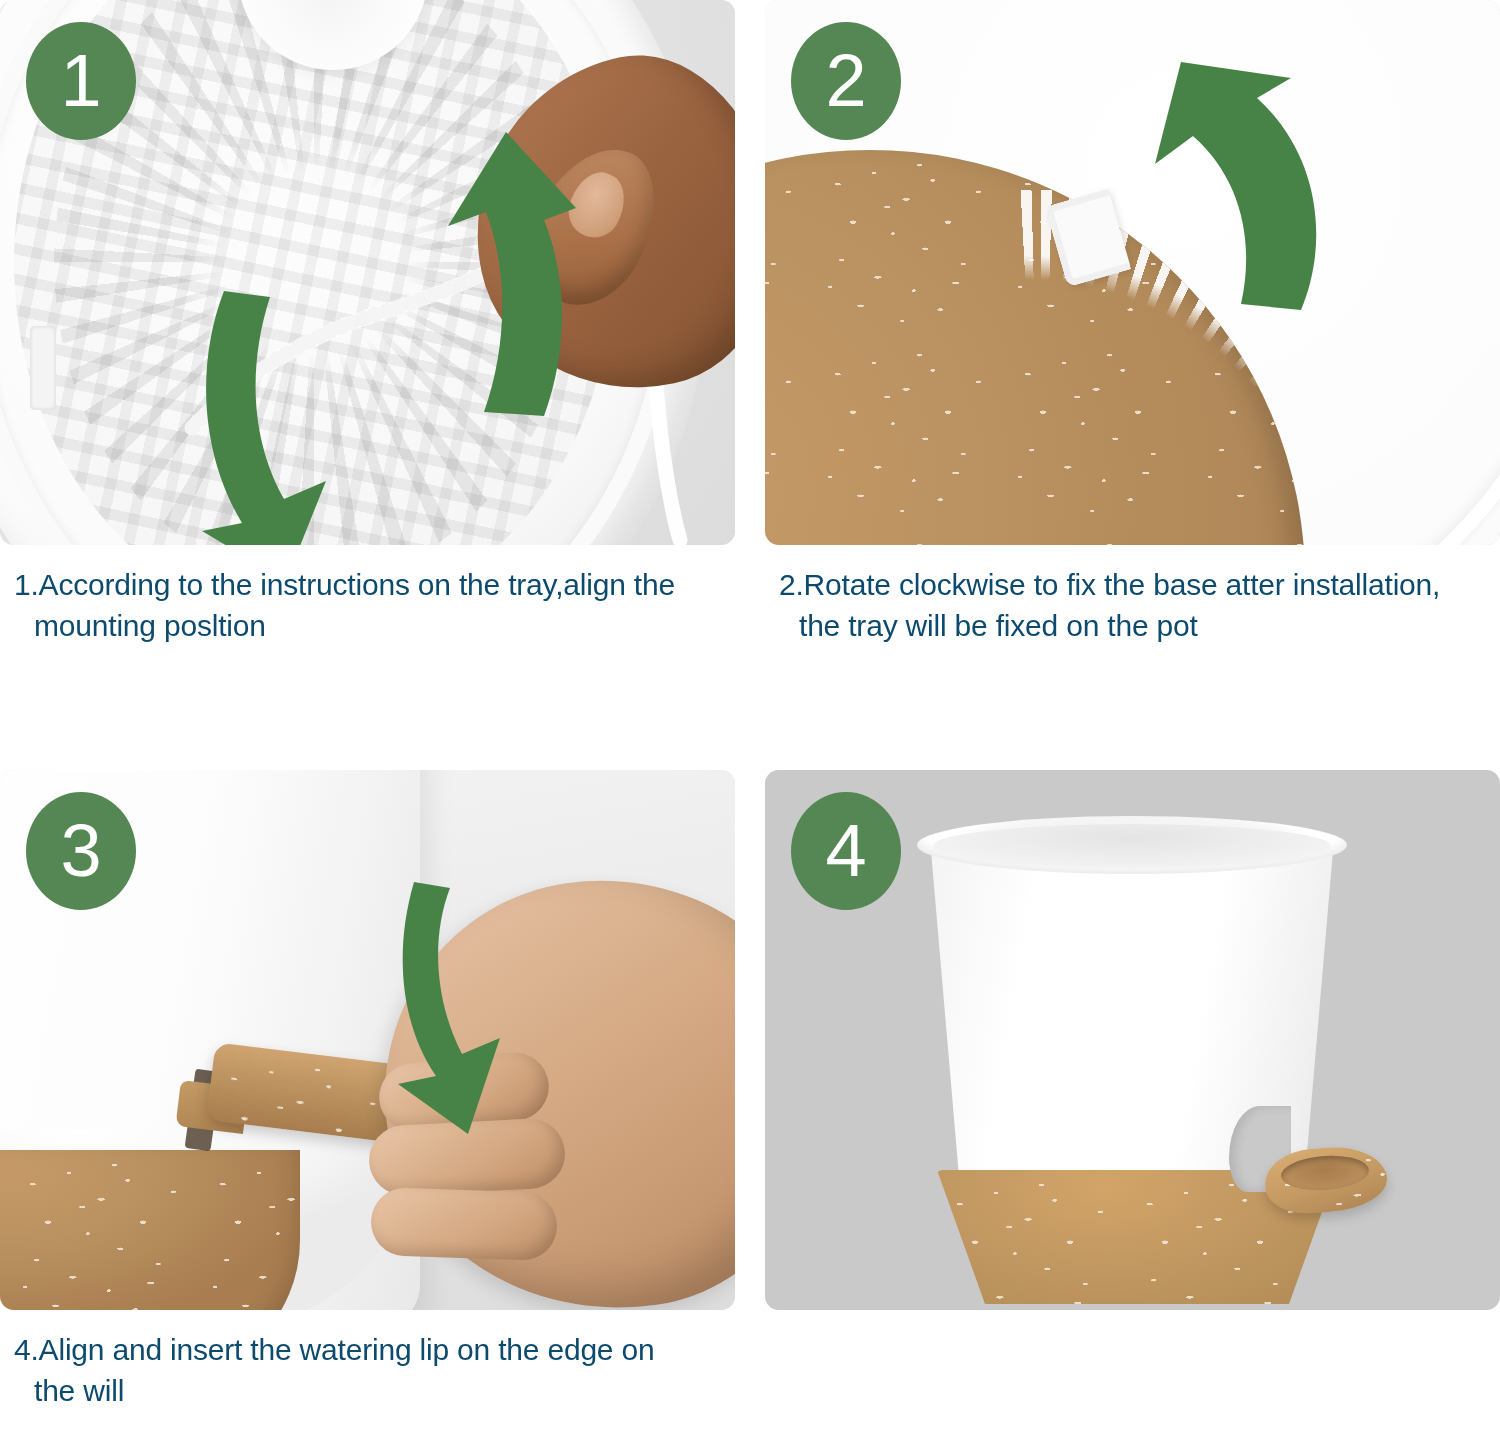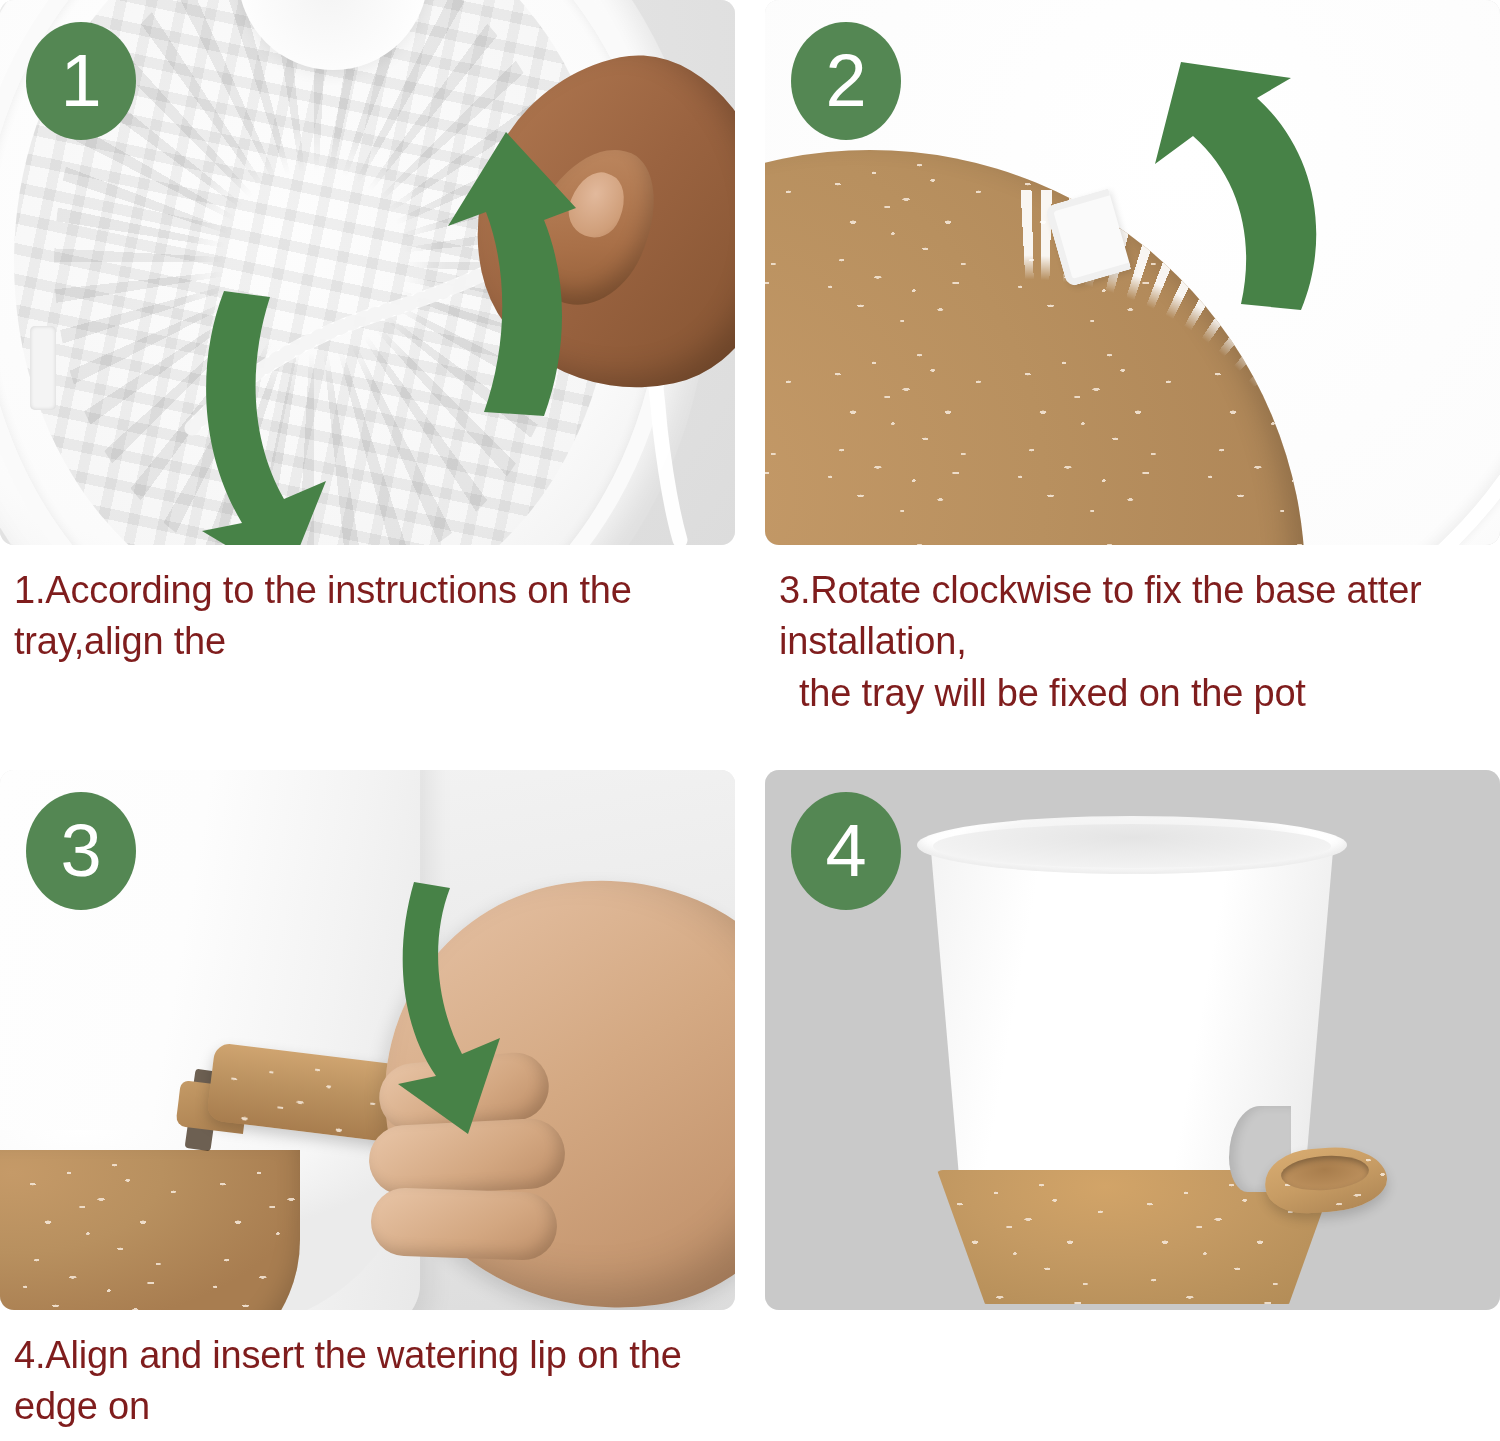--- a/index.html
+++ b/index.html
@@ -41,23 +41,23 @@
     overflow: hidden;
     background: #e9e9e9;
   }
   .step.row2 .photo { height: 540px; }
 
   .caption {
     position: absolute;
     left: 14px;
     right: 4px;
     top: 565px;
-    font-size: 38px;
+    font-size: 30px;
     line-height: 1.35;
-    color: #7f1d1d;
+    color: #0c4a6e;
     letter-spacing: -0.2px;
     font-family: "Liberation Sans", sans-serif;
   }
   .step.row2 .caption { top: 560px; }
   .caption .ln2 { display: block; padding-left: 20px; }
 
   
   .badge {
     position: absolute;
     left: 26px;
@@ -438,20 +438,21 @@
         </svg>
 
         <svg class="arrow a1-down" viewBox="0 0 260 300">
           <path d="M 34 6 C 6 78 10 168 52 238 L 12 246 L 96 296 L 136 196 L 94 214 C 60 154 58 80 80 12 Z" fill="#478247"></path>
         </svg>
 
         <div class="badge">1</div>
       </div>
       <div class="caption">
         <span class="ln1">1.According to the instructions on the tray,align the</span>
+        <span class="ln2">mounting posltion</span>
       </div>
     </div>
 
     <div class="step row1">
       <div class="photo">
         <div class="p2-bg"></div>
         <div class="p2-pot"></div>
         <div class="p2-lip"></div>
         <div class="p2-tray">
           <div class="speckle"></div>
@@ -459,21 +460,21 @@
         </div>
         <div class="p2-notch"></div>
 
         <svg class="arrow a2" viewBox="0 0 260 260">
           <path d="M 206 250 C 236 178 222 92 162 38 L 196 18 L 86 2 L 60 104 L 98 76 C 146 118 160 182 146 244 Z" fill="#478247"></path>
         </svg>
 
         <div class="badge">2</div>
       </div>
       <div class="caption">
-        <span class="ln1">3.Rotate clockwise to fix the base atter installation,</span>
+        <span class="ln1">2.Rotate clockwise to fix the base atter installation,</span>
         <span class="ln2">the tray will be fixed on the pot</span>
       </div>
     </div>
 
     <div class="step row2">
       <div class="photo">
         <div class="p3-bg"></div>
         <div class="p3-pot"></div>
         <div class="p3-potbot"></div>
         <div class="p3-traywall">

